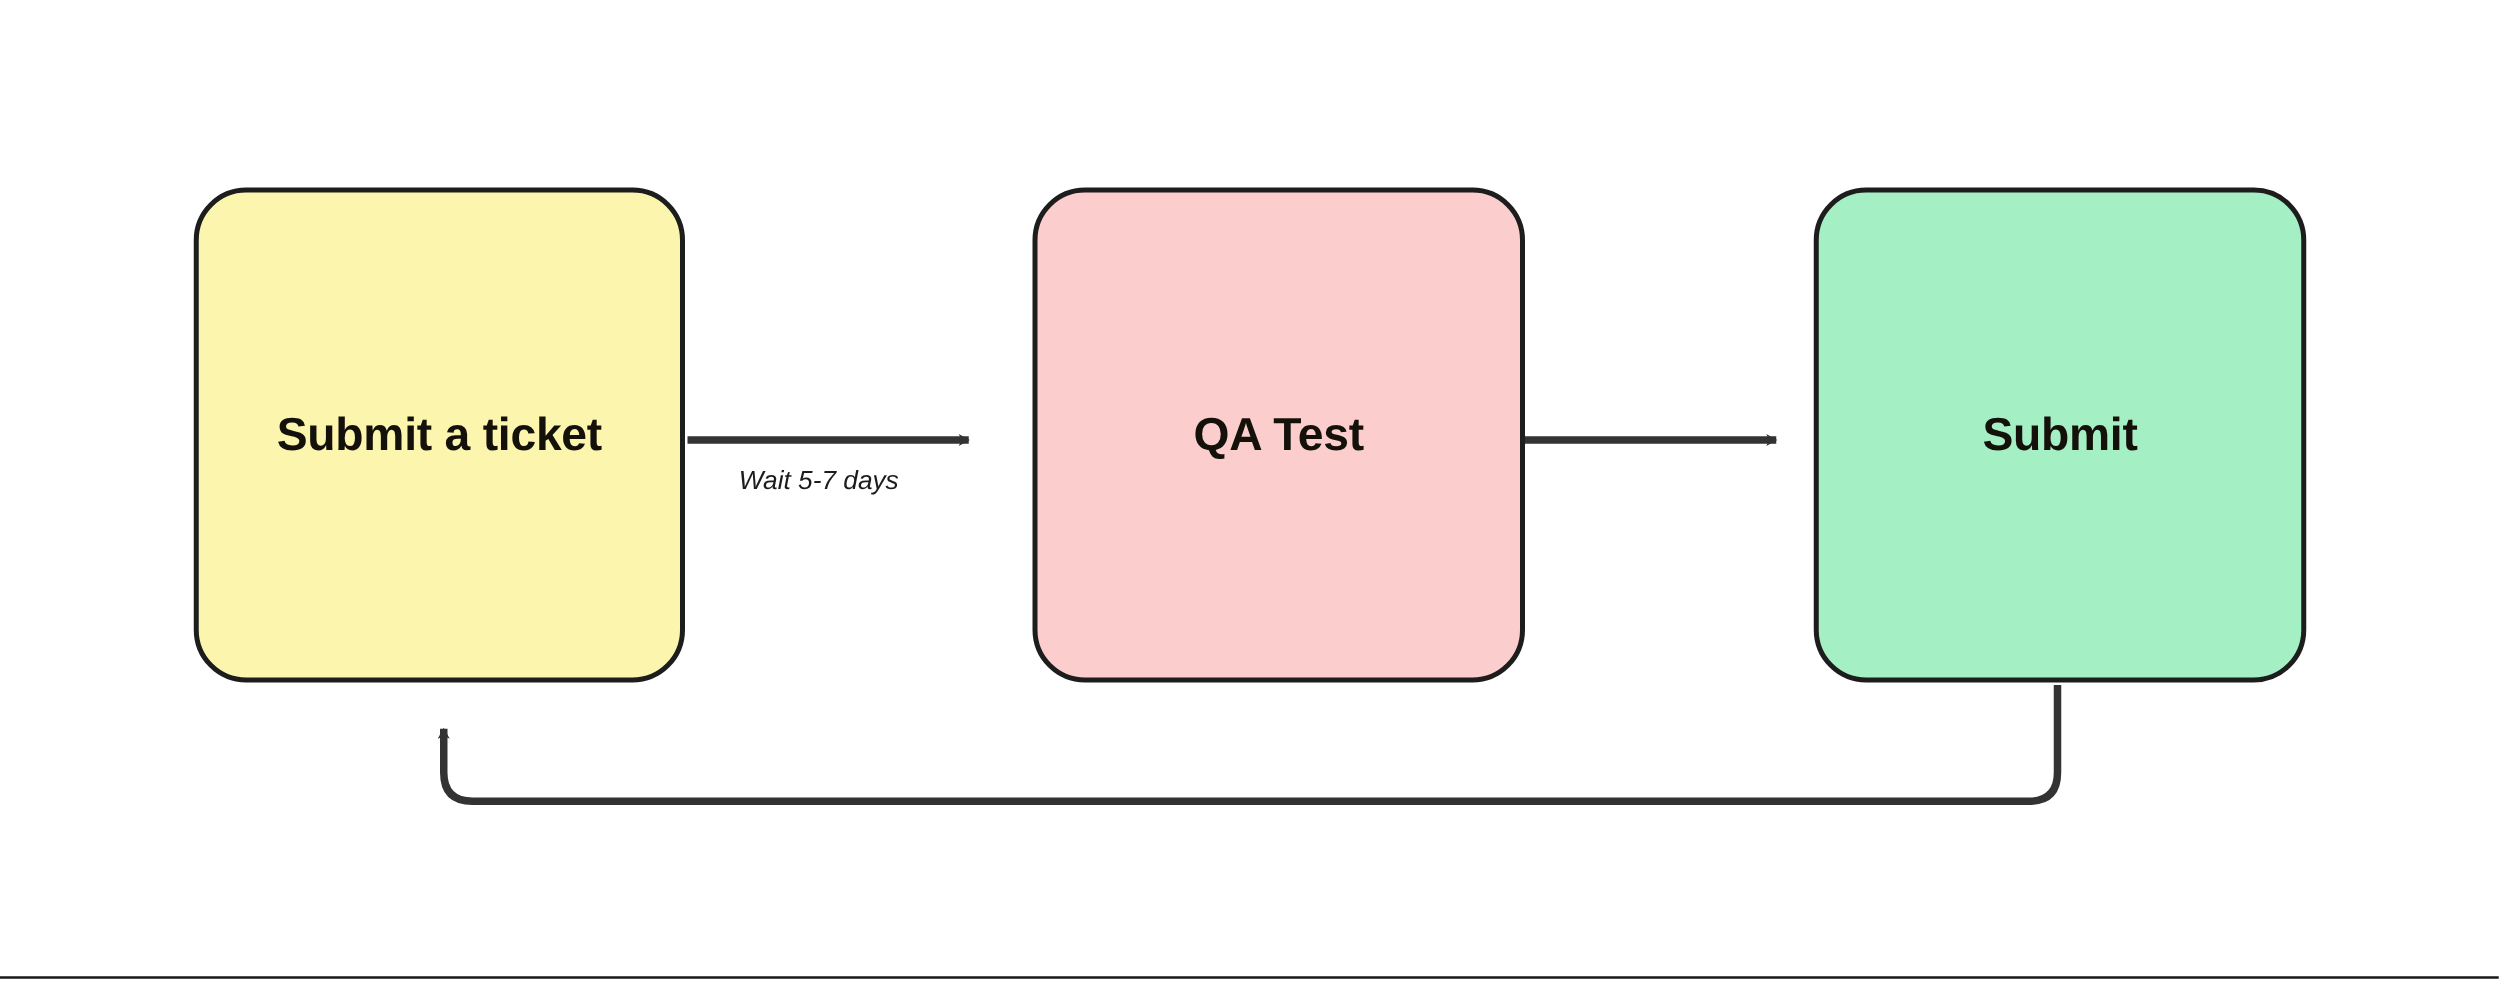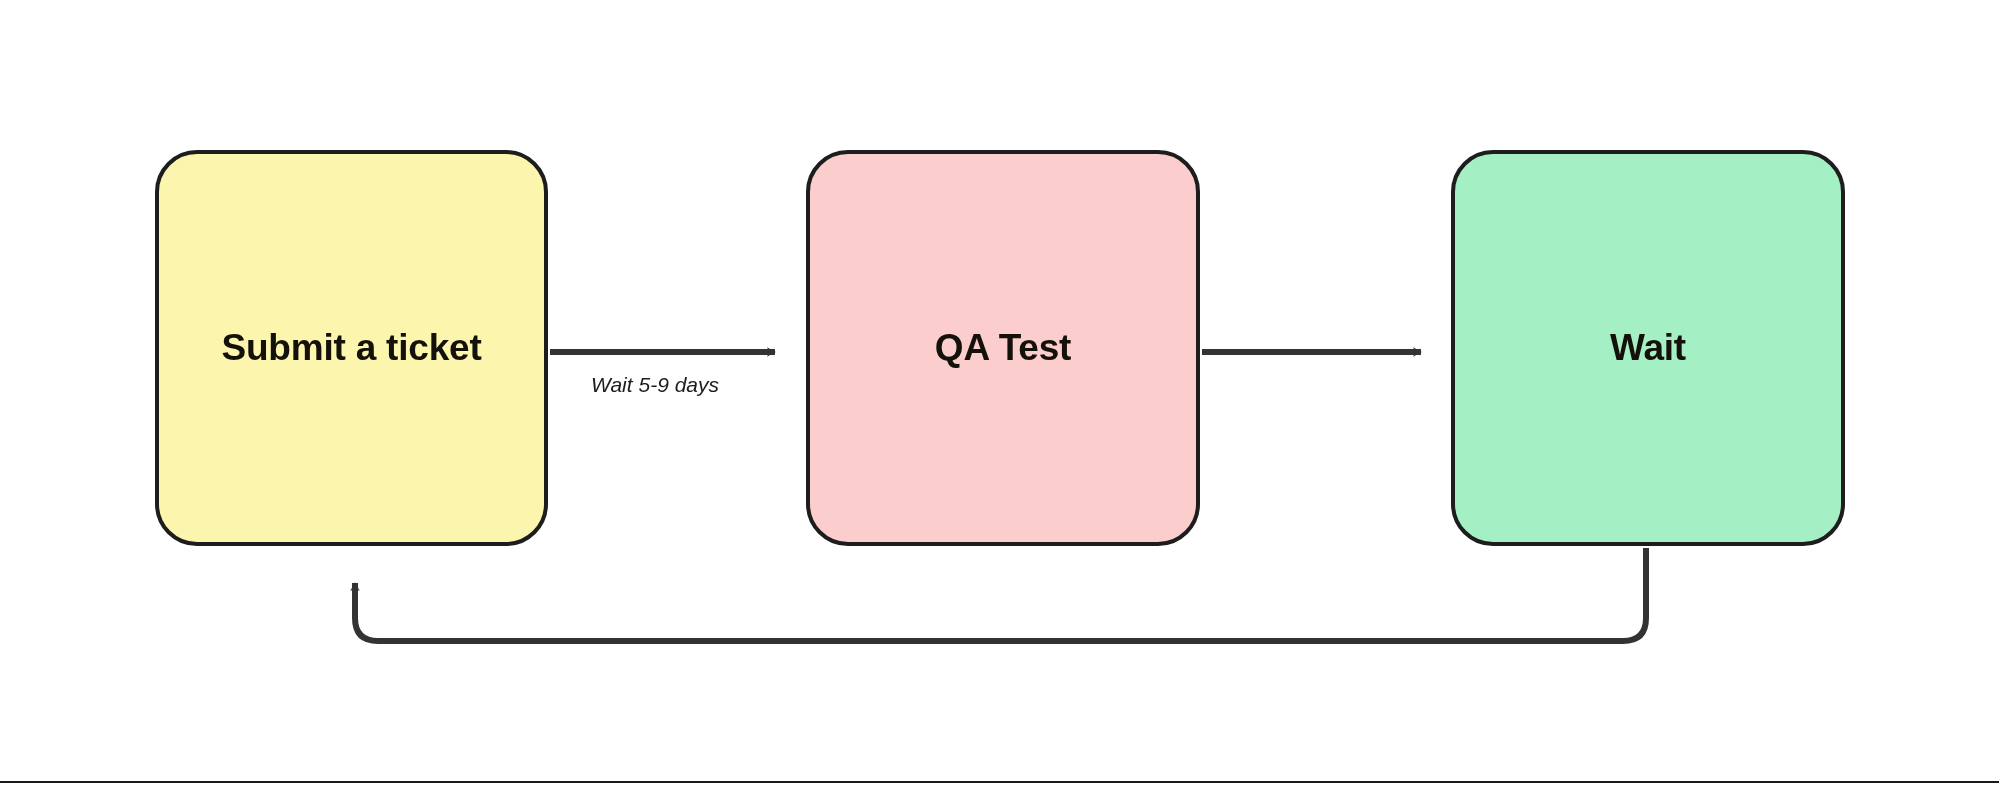--- a/index.html
+++ b/index.html
@@ -56,21 +56,21 @@
     text-align: center;
     line-height: 1.28;
     white-space: pre-line;
     z-index: 4;
     user-select: none;
   }
   #node-submit {
     left: 155px;  top: 150px;  width: 393px;  height: 396px;
   }
   #node-qa {
-    left: 806px;  top: 150px;  width: 394px;  height: 396px;
+    left: 826px;  top: 150px;  width: 394px;  height: 396px;
   }
   #node-reset {
     left: 1451px; top: 150px;  width: 394px;  height: 396px;
   }
   #label-wait {
     left: 560px;  top: 372px;  width: 190px;
   }
   #label-breaks {
     left: 1225px; top: 372px;  width: 178px;
   }
@@ -114,21 +114,21 @@
 
   <div class="node-box" id="node-submit" style="background: rgb(252, 245, 174); border-color: rgb(29, 29, 29);">
     <span class="node-label">Submit a ticket</span>
   </div>
 
   <div class="node-box" id="node-qa" style="background: rgb(251, 205, 205); border-color: rgb(29, 29, 29);">
     <span class="node-label">QA Test</span>
   </div>
 
   <div class="node-box" id="node-reset" style="background: rgb(165, 239, 196); border-color: rgb(29, 29, 29);">
-    <span class="node-label">Wait</span>
+    <span class="node-label">Submit</span>
   </div>
 
-  <div class="edge-label" id="label-wait">Wait 5-9 days</div>
+  <div class="edge-label" id="label-wait">Wait 5-7 days</div>
 
 
   <div class="baseline-rule" style="border-top-color: rgb(26, 26, 26);"></div>
 
 </div>
 
 </body></html>

